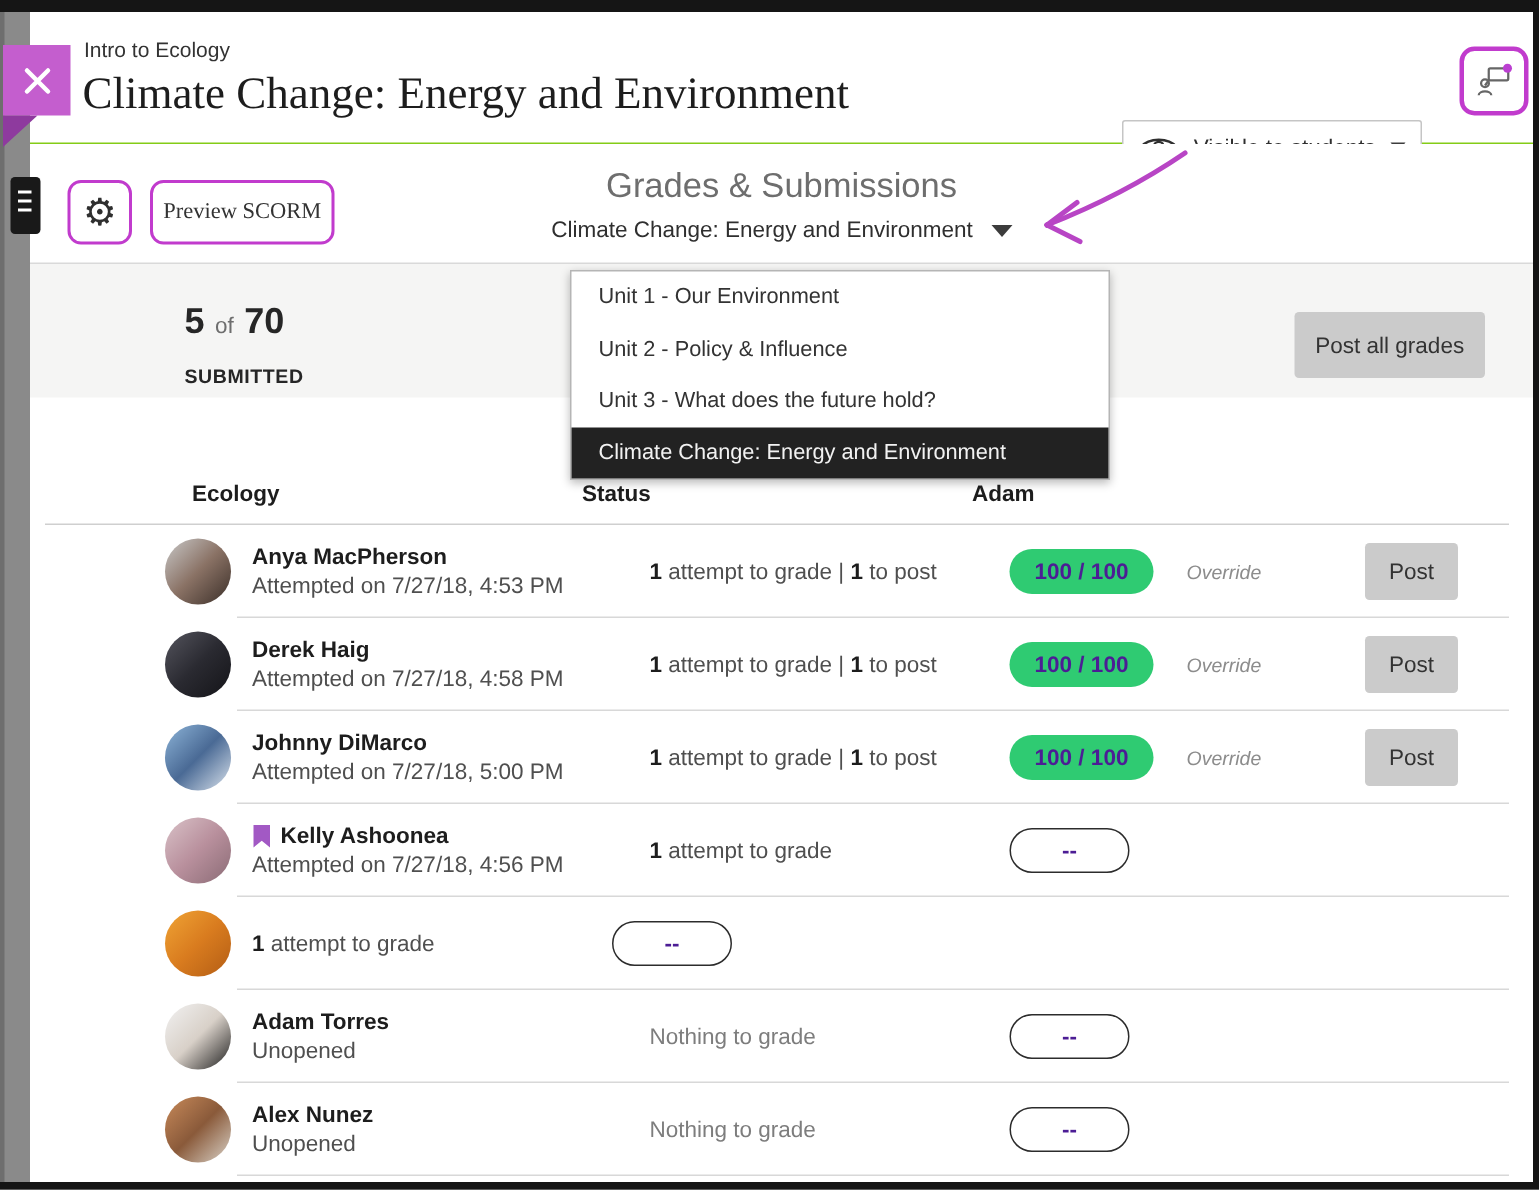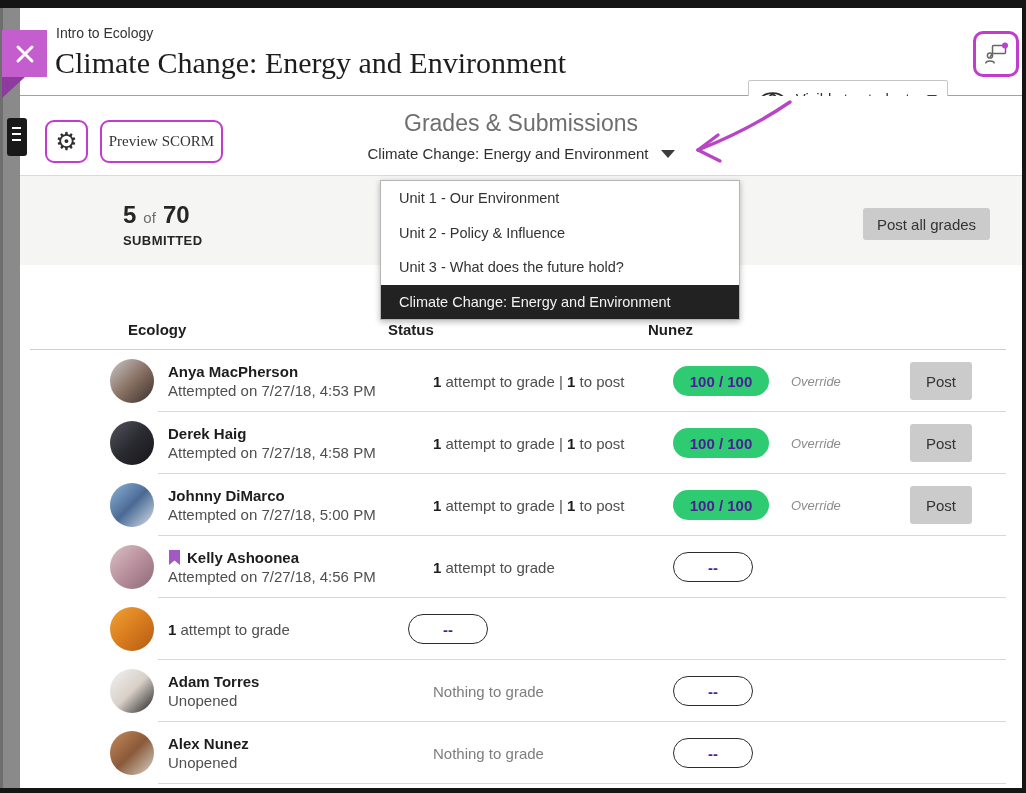--- a/index.html
+++ b/index.html
@@ -35,22 +35,22 @@
   .selector .val { font-size:15px; color:#2f2f2f; }
   .caret-dd { width:0; height:0; border-left:7px solid transparent; border-right:7px solid transparent; border-top:8px solid #3c3c3c; }
   .annot-arrow { position:absolute; left:655px; top:-2px; z-index:40; pointer-events:none; }
 
   
   .band { position:absolute; left:0; top:168px; width:100%; height:89px; background:#f5f5f4; }
   .stats { position:absolute; left:103px; top:25px; }
   .stats .line { display:flex; align-items:baseline; gap:7px; }
   .stats .big { font-size:24px; font-weight:700; color:#262626; }
   .stats .of { font-size:15px; color:#6e6e6e; }
-  .stats .sub-lbl { font-size:13px; font-weight:600; color:#262626; letter-spacing:.4px; margin-top:4px; }
-  .post-all-btn { position:absolute; left:843px; top:32px; width:127px; height:32px; background:var(--btngray); border:none; border-radius:3px; font-size:15px; color:#333; cursor:pointer; font-family:inherit; }
+  .stats .sub-lbl { font-size:13px; font-weight:600; color:#262626; letter-spacing:.4px; margin-top:14px; }
+  .post-all-btn { position:absolute; left:843px; top:32px; width:127px; height:44px; background:var(--btngray); border:none; border-radius:3px; font-size:15px; color:#333; cursor:pointer; font-family:inherit; }
 
   
   .menu { position:absolute; left:360px; top:172px; width:360px; background:#fff; border:1px solid #b5b5b5; box-shadow:0 2px 6px rgba(0,0,0,.28); z-index:50; }
   .menu-item { height:34.5px; line-height:34.5px; padding-left:18px; font-size:14.5px; color:#333; cursor:pointer; white-space:nowrap; }
   .menu-item.selected { background:var(--dark); color:#f2f2f2; }
 
   
   .table { position:absolute; left:0; top:257px; width:100%; }
   .table-head { display:flex; height:85px; align-items:flex-end; padding:0 0 12px 108px; position:relative; }
   .table-head::after { content:""; position:absolute; left:10px; right:16px; bottom:0; height:1px; background:#cfcfcf; }
@@ -158,21 +158,21 @@
         <div class="menu-item">Unit 1 - Our Environment</div>
         <div class="menu-item">Unit 2 - Policy &amp; Influence</div>
         <div class="menu-item">Unit 3 - What does the future hold?</div>
         <div class="menu-item selected">Climate Change: Energy and Environment</div>
       </div>
 
     <div class="table">
       <div class="table-head">
         <div class="th th-student">Ecology</div>
         <div class="th th-status">Status</div>
-        <div class="th th-grade">Nunez</div>
+        <div class="th th-grade">Adam</div>
       </div>
       <div id="table-body">
   <div class="row">
     <div class="c-avatar">
               <div class="avatar" style="background: linear-gradient(135deg, rgb(201, 201, 201), rgb(138, 114, 101), rgb(58, 46, 40));"></div>
             </div>
     <div class="c-who">
       <div class="name-line">
 
         <span class="name">Anya MacPherson</span>

